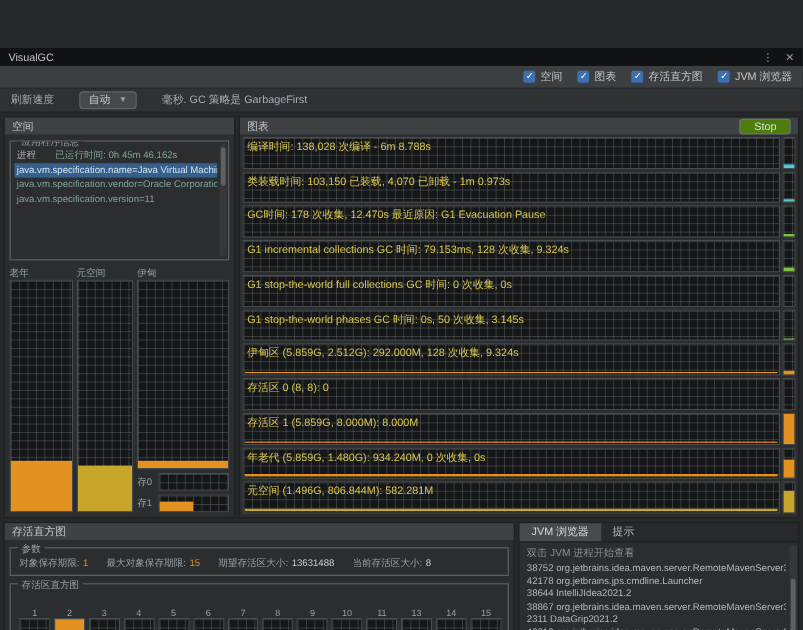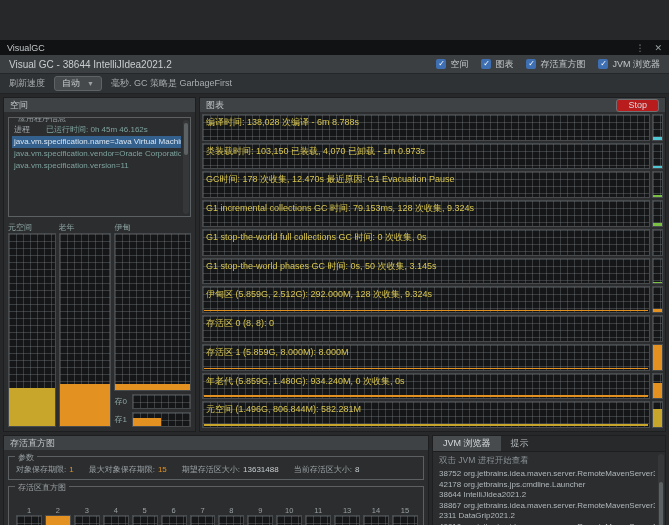--- a/index.html
+++ b/index.html
@@ -11,21 +11,21 @@
   .titlebar{height:15px;background:#101213;display:flex;align-items:center;
     padding:0 7px;font-size:9px;color:#c2c6c8;margin-top:40px;}
   .win-controls{margin-left:auto;display:flex;gap:10px;color:#9aa0a3;font-size:9px;}
   .win-controls span{cursor:default;}
   .subheader{height:18px;background:#3c3f41;display:flex;align-items:center;
     padding:0 9px;font-size:10px;color:#c9cdcf;border-bottom:1px solid #242627;}
   .checks{margin-left:auto;display:flex;gap:13px;align-items:center;}
   .check{display:flex;align-items:center;gap:4px;font-size:9px;color:#c2c6c8;}
   .checkbox{width:10px;height:10px;background:#3d6fb2;border-radius:2px;color:#fff;
     font-size:8px;line-height:10px;text-align:center;flex:0 0 auto;}
-  .toolbar{height:19px;background:#2f3234;display:flex;align-items:center;gap:9px;
+  .toolbar{height:19px;background:#2f3234;display:flex;align-items:center;gap:21px;
     padding:0 9px;font-size:9px;color:#a8adb0;border-bottom:1px solid #202223;}
   .dropdown{background:#45494c;border:1px solid #5e6366;border-radius:3px;color:#cdd1d3;
     font-size:9px;padding:0 7px;display:flex;gap:7px;align-items:center;height:13px;}
   .caret{font-size:7px;color:#9aa0a3;}
   .content{padding:3px;display:flex;flex-direction:column;gap:3px;height:467px;}
   .row{display:flex;gap:3px;min-height:0;}
   .row.top{flex:1;}
   .row.bottom{height:129px;flex:0 0 auto;}
   .panel{background:#2b2d2f;border:1px solid #1c1e1f;display:flex;flex-direction:column;
     position:relative;min-width:0;min-height:0;}
@@ -69,21 +69,21 @@
   .srow .space-label{width:15px;height:auto;line-height:15px;}
   .srow .space-box{flex:1;}
   
   .graph-rows{flex:1;display:flex;flex-direction:column;gap:2px;padding:2px 2px 3px;min-height:0;}
   .graph-row{flex:1;display:flex;gap:2px;min-height:0;}
   .graph-main{flex:1;position:relative;overflow:hidden;}
   .graph-label{position:absolute;top:1px;left:3px;font-size:9px;color:#d9c64f;
     white-space:nowrap;z-index:2;}
   .graph-strip{position:absolute;left:1px;right:1px;bottom:1px;z-index:1;}
   .graph-bar{width:11px;position:relative;flex:0 0 auto;}
-  .stop{margin-left:auto;background:#b91c1c;border:1px solid #6e7275;border-radius:3px;
+  .stop{margin-left:auto;background:#4d7c0f;border:1px solid #6e7275;border-radius:3px;
     color:#dcdfe1;font-size:9px;padding:0 11px;height:13px;line-height:11px;
     font-family:"Liberation Sans",sans-serif;}
   
   .hist{width:424px;flex:0 0 auto;}
   .fieldset{margin:6px 4px 0;border:1px solid #5c6063;position:relative;
     padding:7px 5px 4px 7px;flex:0 0 auto;}
   .params-line{display:flex;gap:15px;font-size:8px;color:#9aa0a3;white-space:nowrap;
     overflow:hidden;}
   .param-value{margin-left:3px;}
   .slots-wrap{flex:1;margin:6px 4px 4px;display:flex;min-height:0;padding:19px 5px 5px 7px;}
@@ -108,21 +108,20 @@
 
 <div class="titlebar">
   <span>VisualGC</span>
   <span class="win-controls">
     <span>⋮</span>
     <span>✕</span>
   </span>
 </div>
 
 <div class="subheader">
-  <span>Visual GC - 38644 IntelliJIdea2021.2</span>
   <div class="checks" id="checks">
       <span class="check">
         <span class="checkbox">✓</span>
         <span>空间</span>
       </span>
       <span class="check">
         <span class="checkbox">✓</span>
         <span>图表</span>
       </span>
       <span class="check">
@@ -158,30 +157,30 @@
             <div class="appinfo-line"><span class="llabel">进程</span><span>已运行时间: 0h 45m 46.162s</span></div>
             <div class="appinfo-line selected">java.vm.specification.name=Java Virtual Machine Specification</div>
             <div class="appinfo-line">java.vm.specification.vendor=Oracle Corporation</div>
             <div class="appinfo-line">java.vm.specification.version=11</div>
           </div>
         <div class="scrollbar-v">
             <div class="thumb"></div>
           </div>
       </div>
       <div class="spaces-viz">
+        <div class="space-col col-old">
+          <span class="space-label">老年</span>
+          <div class="space-box grid" id="box-old">
+              <div class="vfill" style="height: 22%; background: rgb(227, 145, 32);"></div>
+            </div>
+        </div>
         <div class="space-col col-meta">
           <span class="space-label">元空间</span>
           <div class="space-box grid" id="box-metaspace">
               <div class="vfill" style="height: 20%; background: rgb(200, 166, 44);"></div>
-            </div>
-        </div>
-        <div class="space-col col-old">
-          <span class="space-label">老年</span>
-          <div class="space-box grid" id="box-old">
-              <div class="vfill" style="height: 22%; background: rgb(227, 145, 32);"></div>
             </div>
         </div>
         <div class="space-col col-eden">
           <span class="space-label">伊甸</span>
           <div class="space-box grid" id="box-eden">
               <div class="vfill" style="height: 4%; background: rgb(227, 145, 32);"></div>
             </div>
           <div class="srow">
             <span class="space-label">存0</span>
             <div class="space-box grid" id="box-s0">

